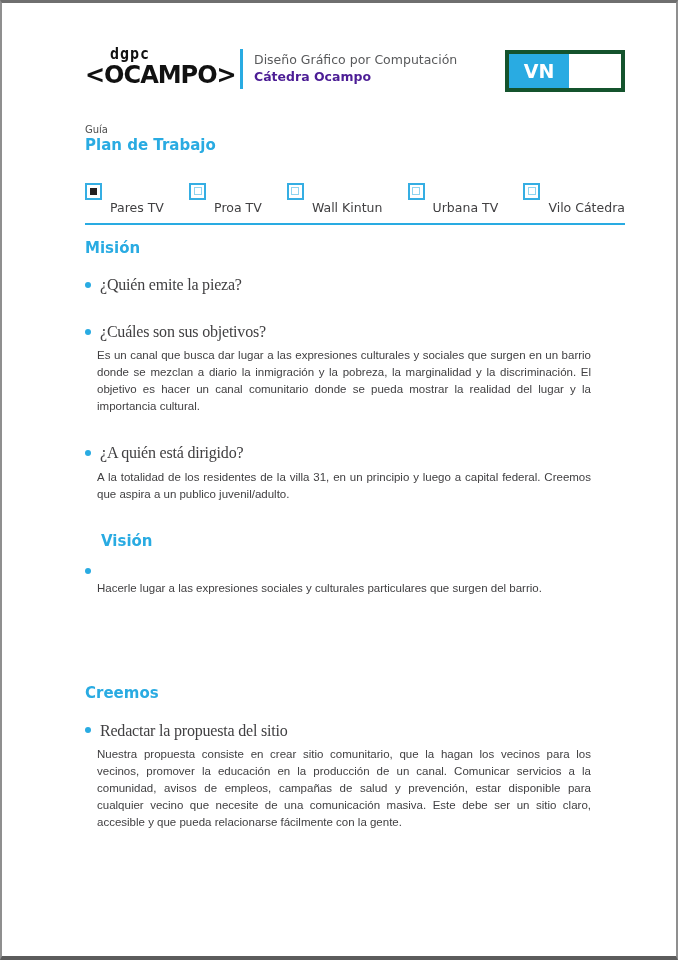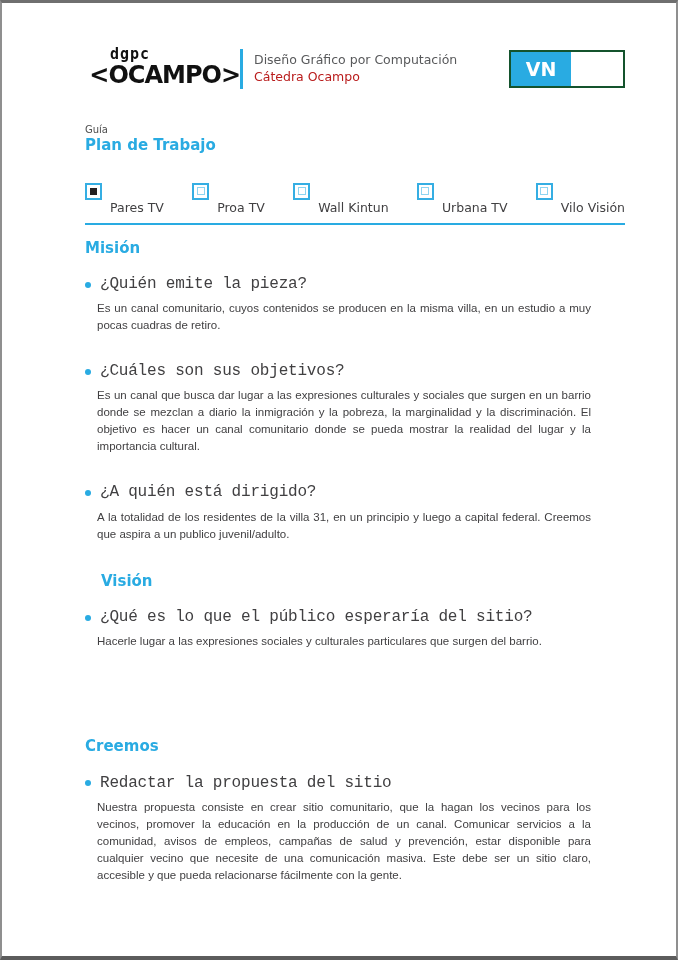--- a/index.html
+++ b/index.html
@@ -11,27 +11,27 @@
   }
   
   header { display:flex; align-items:flex-start; height:46px; }
   .logo { width:155px; color:#111111; }
   .logo-top {
     font-family:"DejaVu Sans Mono", monospace; font-weight:bold;
     font-size:15px; letter-spacing:1px; margin-left:25px; line-height:1;
   }
   .logo-main {
     font-family:"DejaVu Sans", sans-serif; font-weight:bold;
-    font-size:24px; letter-spacing:-1px; line-height:1.05; margin-top:1px; white-space:nowrap;text-align:right;
+    font-size:24px; letter-spacing:-1px; line-height:1.05; margin-top:1px; white-space:nowrap;
   }
   .header-divider { width:3px; height:40px; background:#29abe2; margin-top:2px; }
   .dept { margin-left:11px; padding-top:5px; font-family:"DejaVu Sans", sans-serif; }
   .dept-line1 { font-size:12.5px; color:#58595b; line-height:1.2; }
-  .dept-line2 { font-size:12.5px; font-weight:normal; color:#b91c1c; line-height:1.2; margin-top:2px; }
-  .badge { margin-left:auto; margin-top:3px; width:112px; height:34px; border:2px solid #14532d; display:flex; background:#fff; }
+  .dept-line2 { font-size:12.5px; font-weight:bold; color:#4c1d95; line-height:1.2; margin-top:2px; }
+  .badge { margin-left:auto; margin-top:3px; width:112px; height:34px; border:4px solid #14532d; display:flex; background:#fff; }
   .badge-vn {
     width:60px; background:#29abe2; color:#ffffff; font-weight:bold; font-size:19px;
     display:flex; align-items:center; justify-content:center; font-family:"DejaVu Sans", sans-serif;
   }
   .badge-blank { flex:1; background:#ffffff; }
   
   .kicker { margin-top:31px; font-size:10px; color:#4d4d4d; font-family:"DejaVu Sans", sans-serif; line-height:1.1; }
   .doc-title { margin:2px 0 0 0; font-size:15px; font-weight:bold; color:#29abe2; font-family:"DejaVu Sans", sans-serif; line-height:1.1; }
   
   .channel-row { display:flex; justify-content:space-between; margin-top:14px; align-items:center; }
@@ -44,21 +44,21 @@
   .rule { height:2px; background:#29abe2; margin-top:8px; }
   
   .sec-title { font-size:15px; font-weight:bold; color:#29abe2; font-family:"DejaVu Sans", sans-serif; line-height:1.1; }
   .section-0 { margin-top:15px; }
   .section-1 { margin-top:30px; }
   .section-2 { margin-top:88px; }
   .qa { margin-top:19px; }
   .qa + .qa { margin-top:28px; }
   .q-row { display:flex; align-items:center; }
   .bullet { width:6px; height:6px; border-radius:50%; background:#29abe2; margin-right:9px; flex:none; }
-  .question { font-size:16px; color:#414042; font-family:Liberation Mono, monospace; letter-spacing:-0.2px; line-height:1.2; }
+  .question { font-size:16px; color:#414042; font-family:Liberation Serif, serif; letter-spacing:-0.2px; line-height:1.2; }
   .answer {
     margin:6px 0 0 12px; width:494px; font-size:11.5px; line-height:1.48;
     color:#414042; text-align:justify; font-family:"Liberation Sans", sans-serif;
   }
 </style>
 </head>
 <body>
 
 <div class="page">
 
@@ -103,34 +103,33 @@
       <div class="channel">
         <span class="cb">
           <span class="cb-inner"></span>
         </span>
         <span class="channel-label">Urbana TV</span>
       </div>
       <div class="channel">
         <span class="cb">
           <span class="cb-inner"></span>
         </span>
-        <span class="channel-label">Vilo Visión</span>
+        <span class="channel-label">Vilo Cátedra</span>
       </div>
     </div>
   <div class="rule"></div>
 
   <main id="sections">
       <section class="section-0">
         <h2 class="sec-title" style="margin: 0px;">Misión</h2>
         <div class="qa">
           <div class="q-row">
             <span class="bullet"></span>
             <span class="question">¿Quién emite la pieza?</span>
           </div>
-          <p class="answer" style="margin-top: 6px;">Es un canal comunitario, cuyos contenidos se producen en la misma villa, en un estudio a muy pocas cuadras de retiro.</p>
         </div>
         <div class="qa">
           <div class="q-row">
             <span class="bullet"></span>
             <span class="question">¿Cuáles son sus objetivos?</span>
           </div>
           <p class="answer" style="margin-top: 6px;">Es un canal que busca dar lugar a las expresiones culturales y sociales que surgen en un barrio donde se mezclan a diario la inmigración y la pobreza, la marginalidad y la discriminación. El objetivo es hacer un canal comunitario donde se pueda mostrar la realidad del lugar y la importancia cultural.</p>
         </div>
         <div class="qa">
           <div class="q-row">
@@ -138,21 +137,20 @@
             <span class="question">¿A quién está dirigido?</span>
           </div>
           <p class="answer" style="">A la totalidad de los residentes de la villa 31, en un principio y luego a capital federal. Creemos que aspira a un publico juvenil/adulto.</p>
         </div>
       </section>
       <section class="section-1">
         <h2 class="sec-title" style="margin: 16px;">Visión</h2>
         <div class="qa">
           <div class="q-row">
             <span class="bullet"></span>
-            <span class="question">¿Qué es lo que el público esperaría del sitio?</span>
           </div>
           <p class="answer" style="margin-top: 6px;">Hacerle lugar a las expresiones sociales y culturales particulares que surgen del barrio.</p>
         </div>
       </section>
       <section class="section-2">
         <h2 class="sec-title" style="margin: 0px;">Creemos</h2>
         <div class="qa">
           <div class="q-row">
             <span class="bullet"></span>
             <span class="question">Redactar la propuesta del sitio</span>

